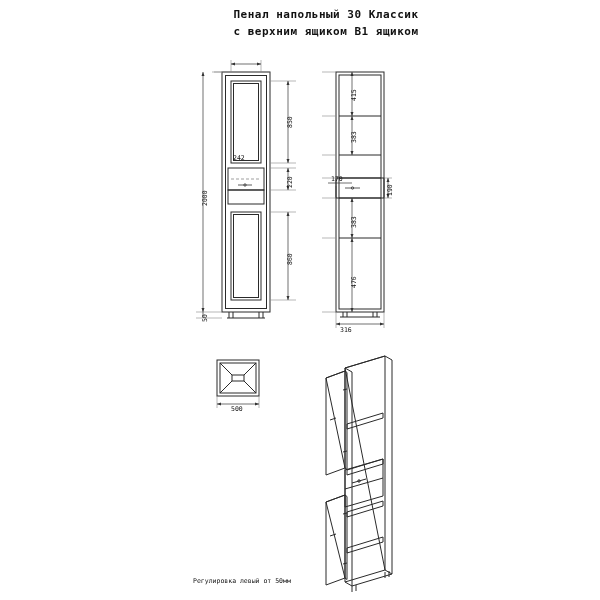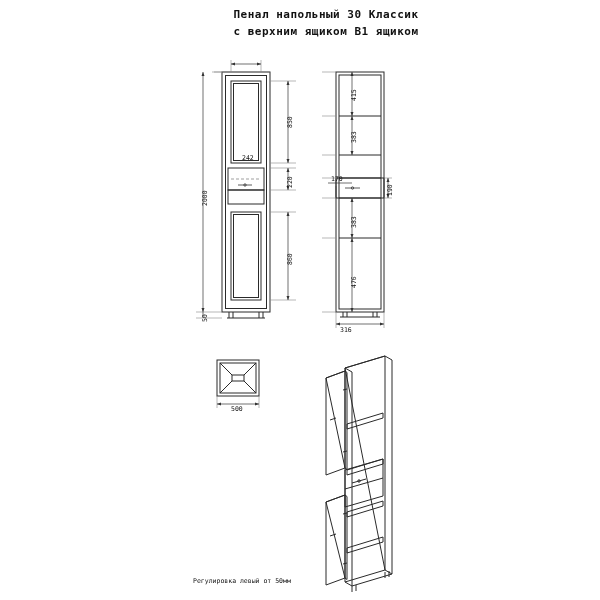--- a/index.html
+++ b/index.html
@@ -118,21 +118,21 @@
       <polygon points="288,163 286.5,159 289.5,159"></polygon>
       <polygon points="288,168 286.5,172 289.5,172"></polygon>
       <polygon points="288,190 286.5,186 289.5,186"></polygon>
       <polygon points="288,212 286.5,216 289.5,216"></polygon>
       <polygon points="288,300 286.5,296 289.5,296"></polygon>
       <polygon points="203,72 201.5,76 204.5,76"></polygon>
       <polygon points="203,312 201.5,308 204.5,308"></polygon>
     </g>
   </svg>
 
-  <div class="dim" style="left:242px;top:154px;">242</div>
+  <div class="dim" style="left:233px;top:154px;">242</div>
   <div class="dim dimv" style="left:286px;top:128px;">850</div>
   <div class="dim dimv" style="left:286px;top:188px;">220</div>
   <div class="dim dimv" style="left:286px;top:265px;">860</div>
   <div class="dim dimv" style="left:201px;top:206px;">2000</div>
   <div class="dim dimv" style="left:201px;top:322px;">50</div>
 
   <svg width="600" height="600">
     <g stroke="#2a2a2a" fill="none" stroke-width="1">
       <rect x="336" y="72" width="48" height="240"></rect>
       <rect x="339" y="75" width="42" height="234"></rect>

